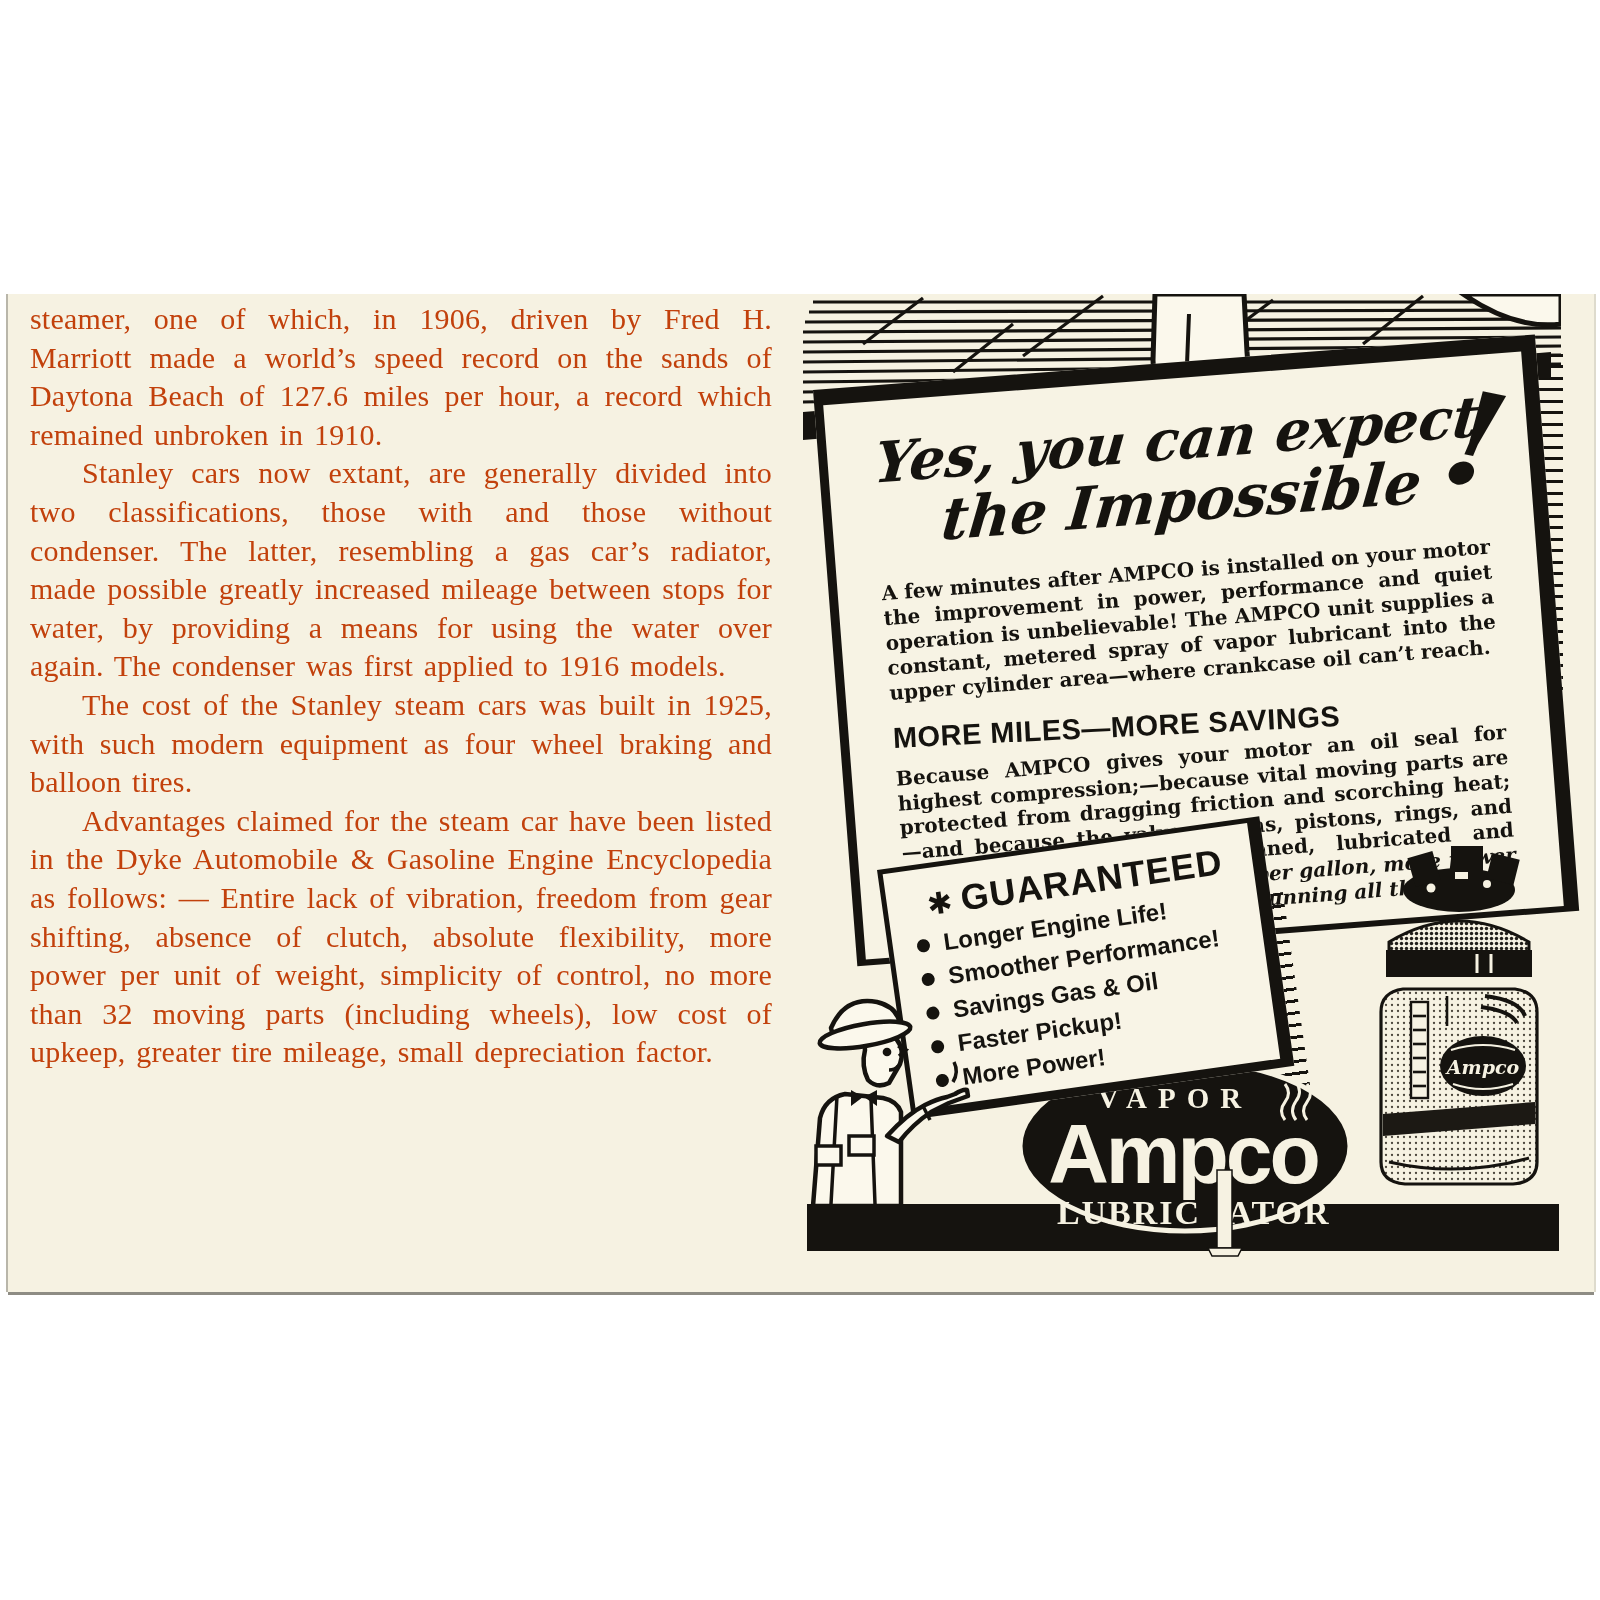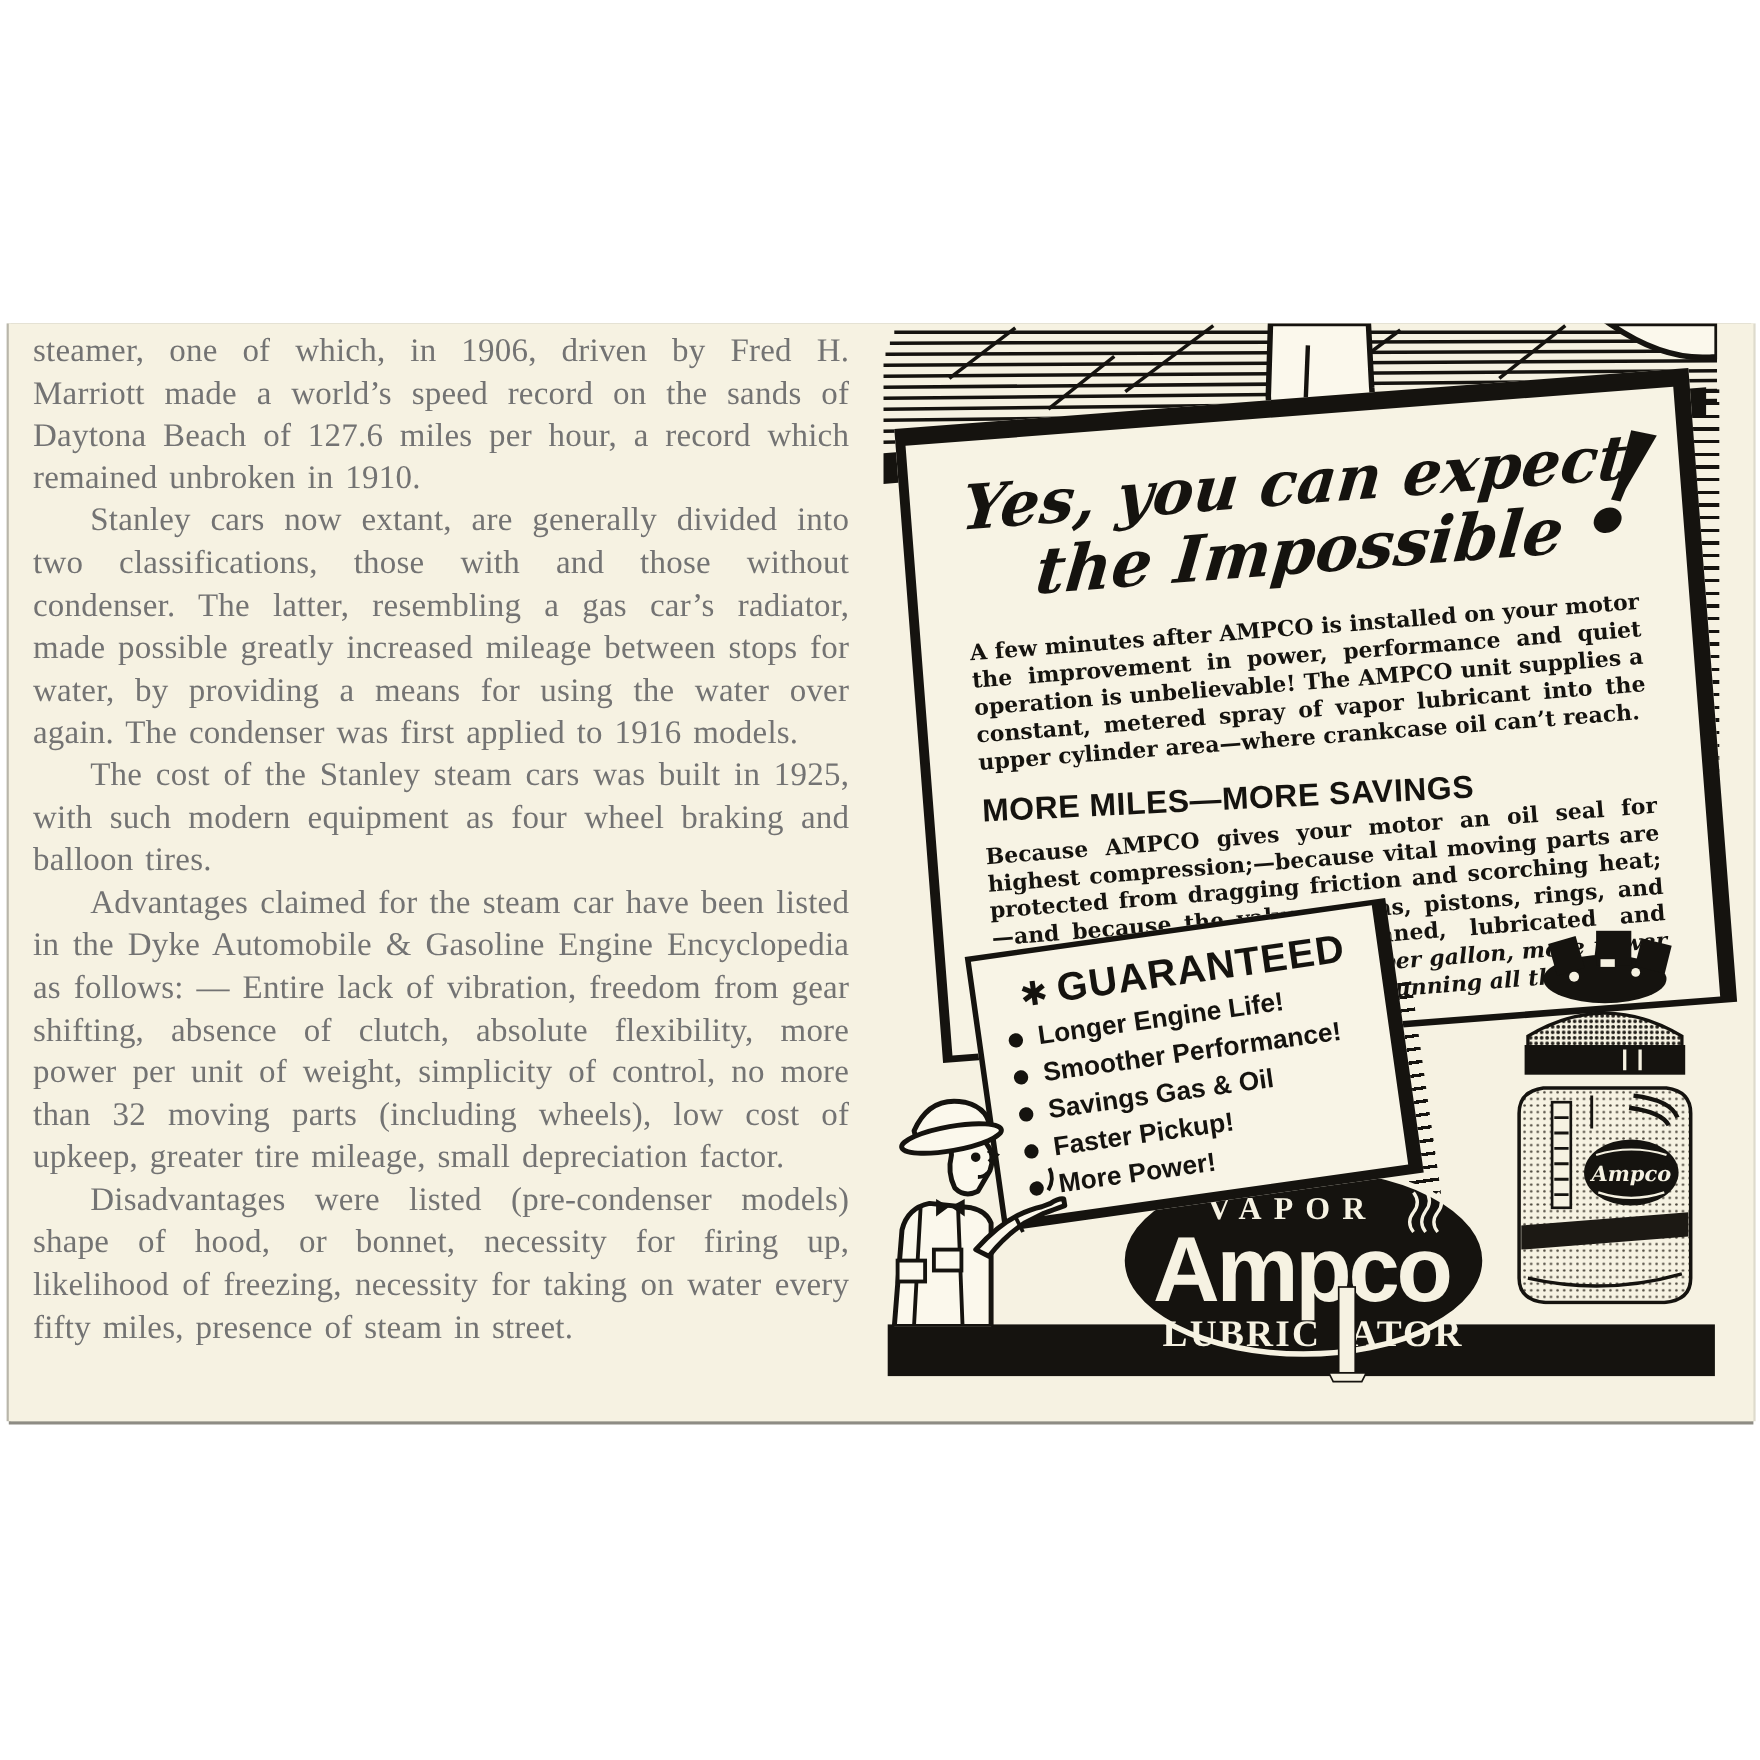--- a/index.html
+++ b/index.html
@@ -1,21 +1,21 @@
 <!DOCTYPE html>
 <html><head>
 <meta charset="utf-8">
 <style>
   html,body{margin:0;padding:0;background:#ffffff;}
   .canvas{position:relative;width:1600px;height:1600px;background:#ffffff;overflow:hidden;
           font-family:"Liberation Serif","DejaVu Serif",serif;}
   .page{position:absolute;left:8px;top:294px;width:1586px;height:998px;background:#f6f2e2;
         box-shadow:-2px 0 0 #b9b6aa, 2px 0 0 #dedbcd, 0 3px 0 #8e8c84;}
   
-  .column{position:absolute;left:22px;top:6px;width:742px;color:#737373;}
+  .column{position:absolute;left:22px;top:6px;width:742px;color:#c2410c;}
   .column p{margin:0;font-size:30px;line-height:38.6px;text-align:justify;
             text-indent:52px;word-spacing:3px;letter-spacing:.2px;}
   .column p.first{text-indent:0;}
   
   .ad{position:absolute;left:795px;top:0;width:760px;height:998px;}
   .awning{position:absolute;left:0;top:0;width:758px;height:150px;z-index:1;}
   .comb{position:absolute;right:0px;top:60px;width:88px;height:430px;z-index:0;
         background:repeating-linear-gradient(180deg,#15130f 0 3px,transparent 3px 11.5px);}
   .comb2{position:absolute;left:452px;top:600px;width:42px;height:200px;z-index:2;
         transform:rotate(-8deg);
@@ -59,21 +59,20 @@
 <body>
 
 <div class="canvas">
   <div class="page">
 
     <div class="column">
       <p class="first">steamer, one of which, in 1906, driven by Fred H. Marriott made a world’s speed record on the sands of Daytona Beach of 127.6 miles per hour, a record which remained unbroken in 1910.</p>
       <p>Stanley cars now extant, are generally divided into two classifications, those with and those without condenser. The latter, resembling a gas car’s radiator, made possible greatly increased mileage between stops for water, by providing a means for using the water over again. The condenser was first applied to 1916 models.</p>
       <p>The cost of the Stanley steam cars was built in 1925, with such modern equipment as four wheel braking and balloon tires.</p>
       <p>Advantages claimed for the steam car have been listed in the Dyke Automobile &amp; Gasoline Engine Encyclopedia as follows: — Entire lack of vibration, freedom from gear shifting, absence of clutch, absolute flexibility, more power per unit of weight, simplicity of control, no more than 32 moving parts (including wheels), low cost of upkeep, greater tire mileage, small depreciation factor.</p>
-      <p>Disadvantages were listed (pre-condenser models) shape of hood, or bonnet, necessity for firing up, likelihood of freezing, necessity for taking on water every fifty miles, presence of steam in street.</p>
     </div>
 
     <div class="ad">
 
       <div class="comb"></div>
       <svg class="awning" viewBox="0 0 758 150">
         <g stroke="#15130f" stroke-width="3.2">
           <line x1="10" y1="8" x2="758" y2="8"></line>
           <line x1="6" y1="18" x2="758" y2="16"></line>
           <line x1="2" y1="28" x2="758" y2="25"></line>

